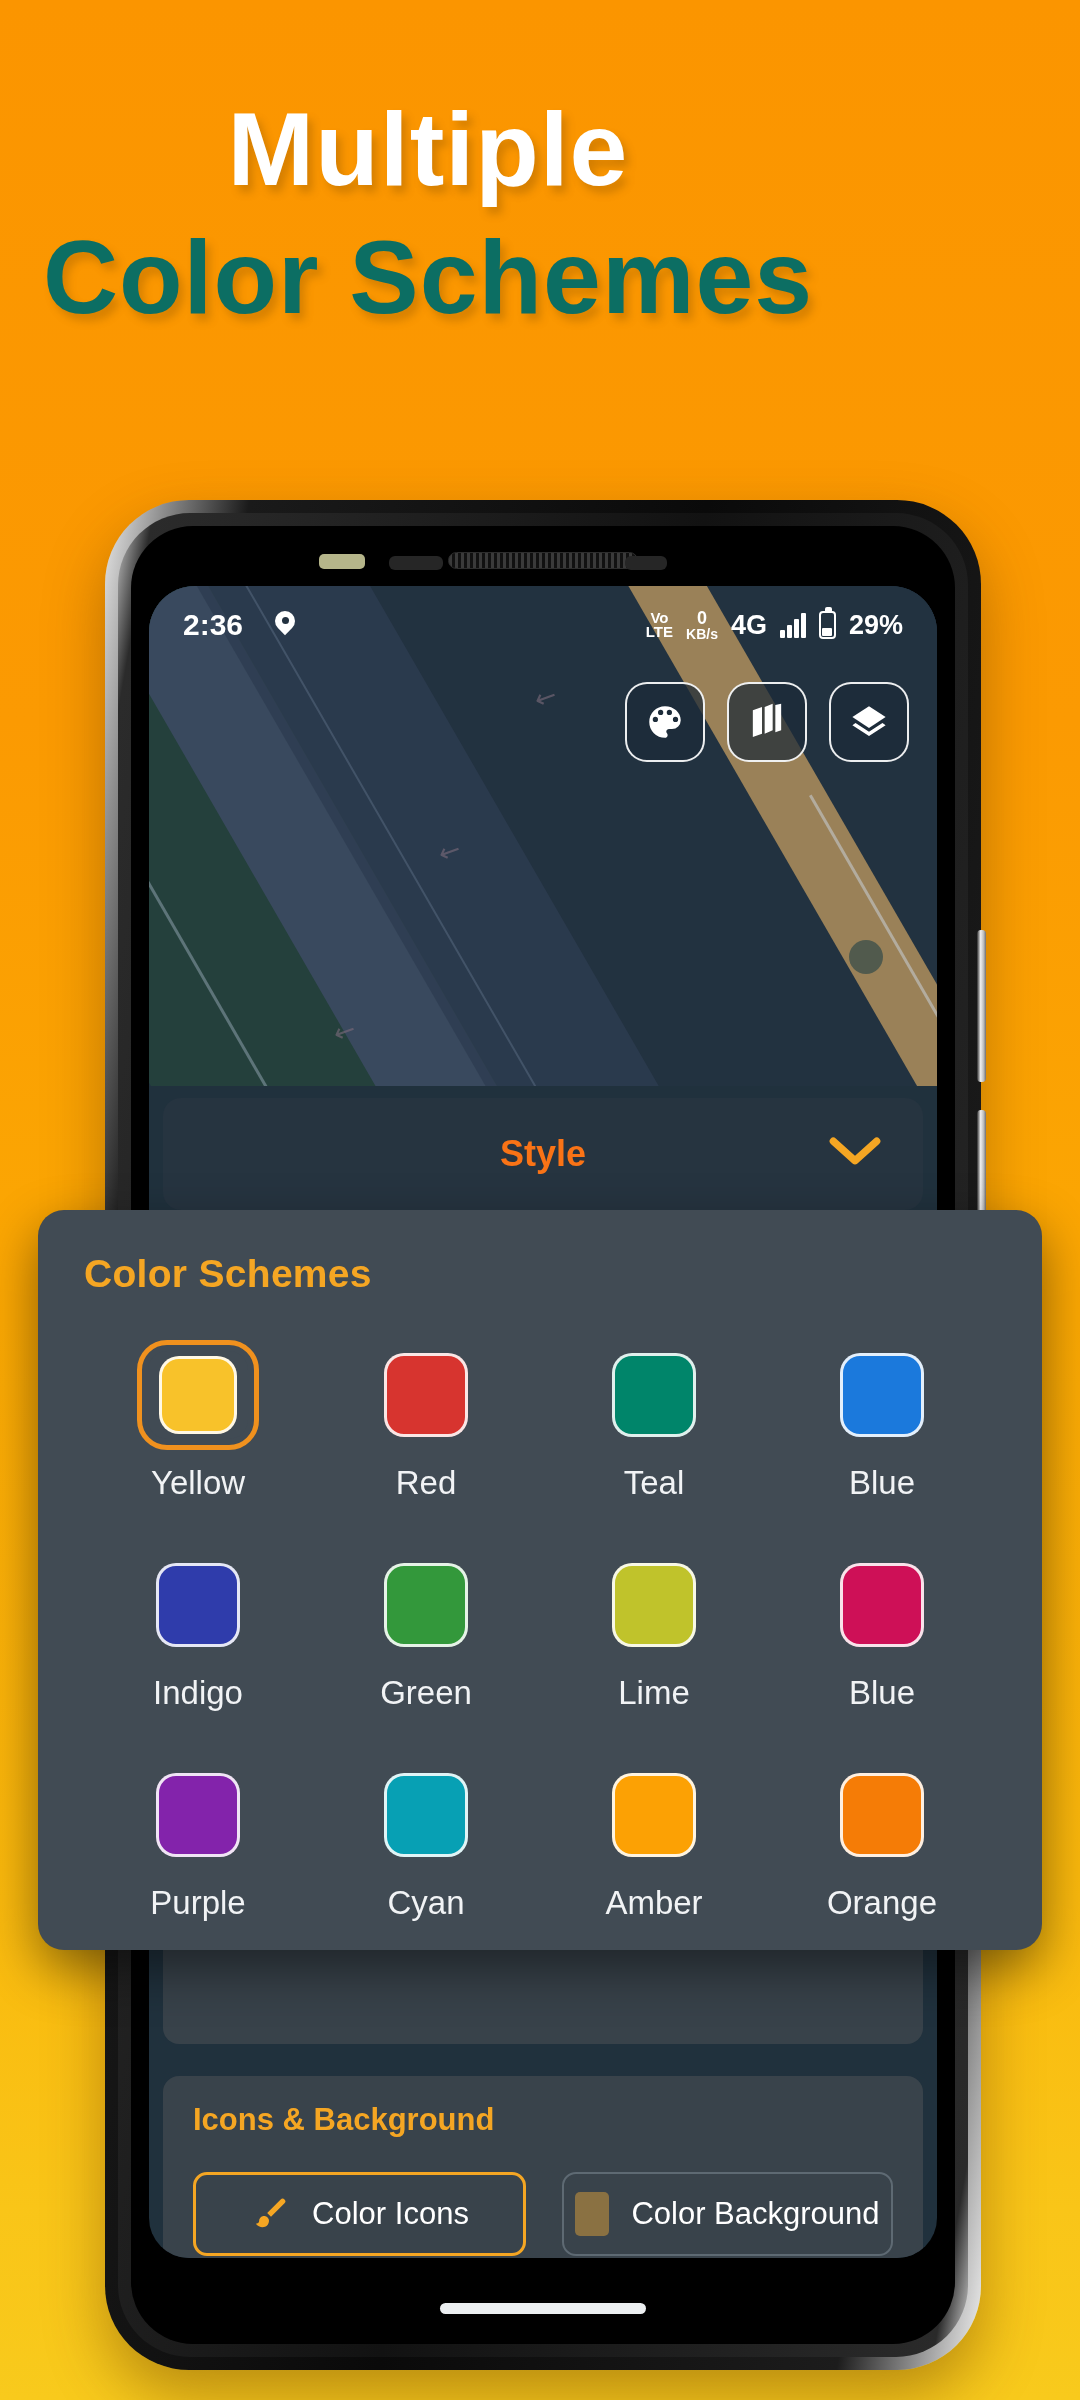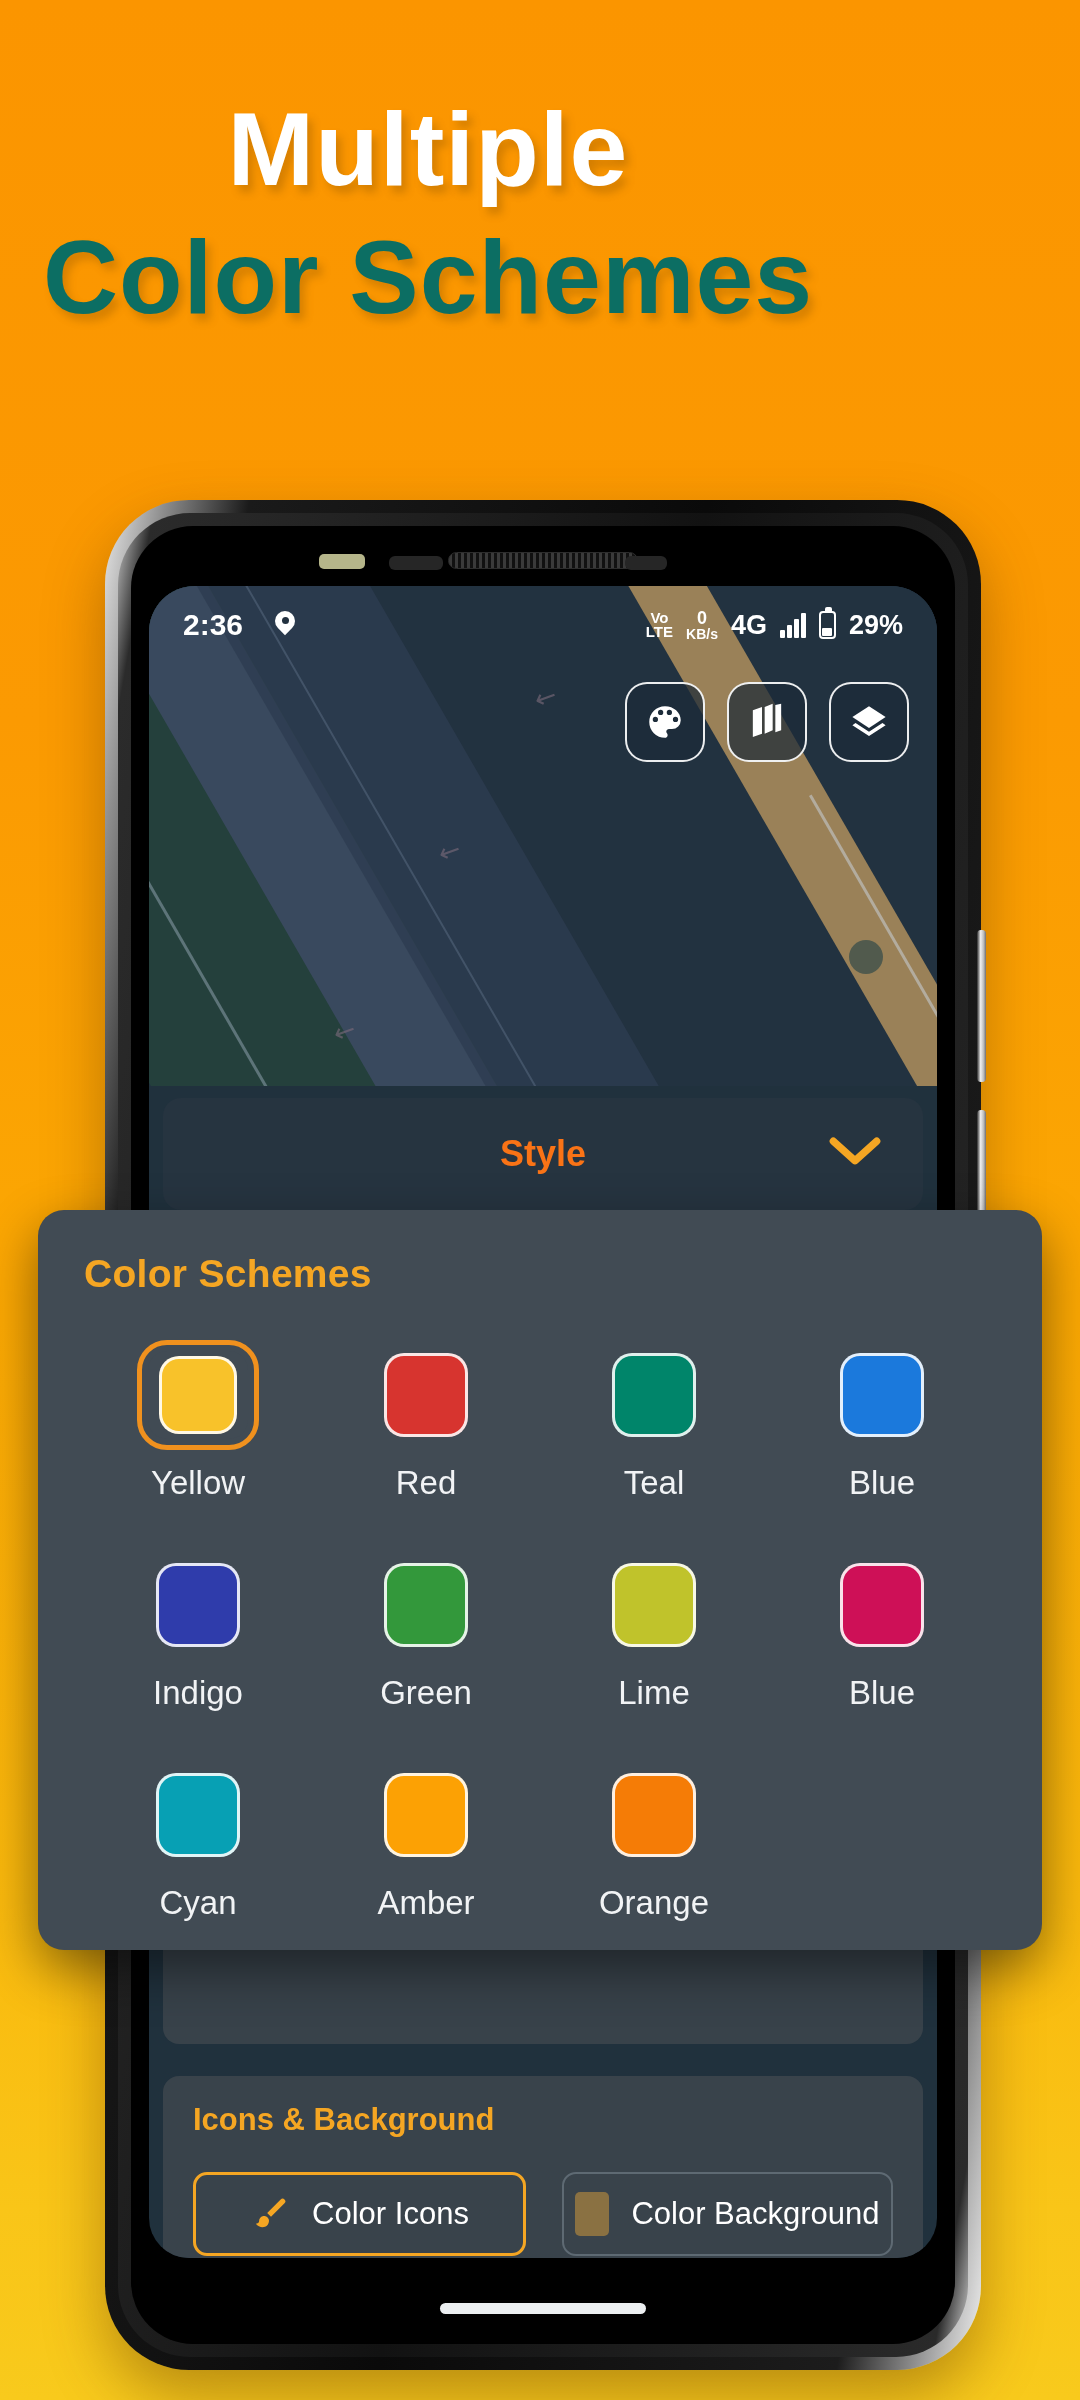--- a/index.html
+++ b/index.html
@@ -375,20 +375,26 @@
         <div class="cs-label">Lime</div>
       </div>
       <div class="cs-item">
         <div class="cs-sw-wrap">
           <div class="cs-sw" style="background: rgb(206, 16, 87);"></div>
         </div>
         <div class="cs-label">Blue</div>
       </div>
       <div class="cs-item">
         <div class="cs-sw-wrap">
+          <div class="cs-sw" style="background: rgb(131, 35, 171);"></div>
+        </div>
+        <div class="cs-label">Purple</div>
+      </div>
+      <div class="cs-item">
+        <div class="cs-sw-wrap">
           <div class="cs-sw" style="background: rgb(7, 160, 180);"></div>
         </div>
         <div class="cs-label">Cyan</div>
       </div>
       <div class="cs-item">
         <div class="cs-sw-wrap">
           <div class="cs-sw" style="background: rgb(252, 161, 4);"></div>
         </div>
         <div class="cs-label">Amber</div>
       </div>

